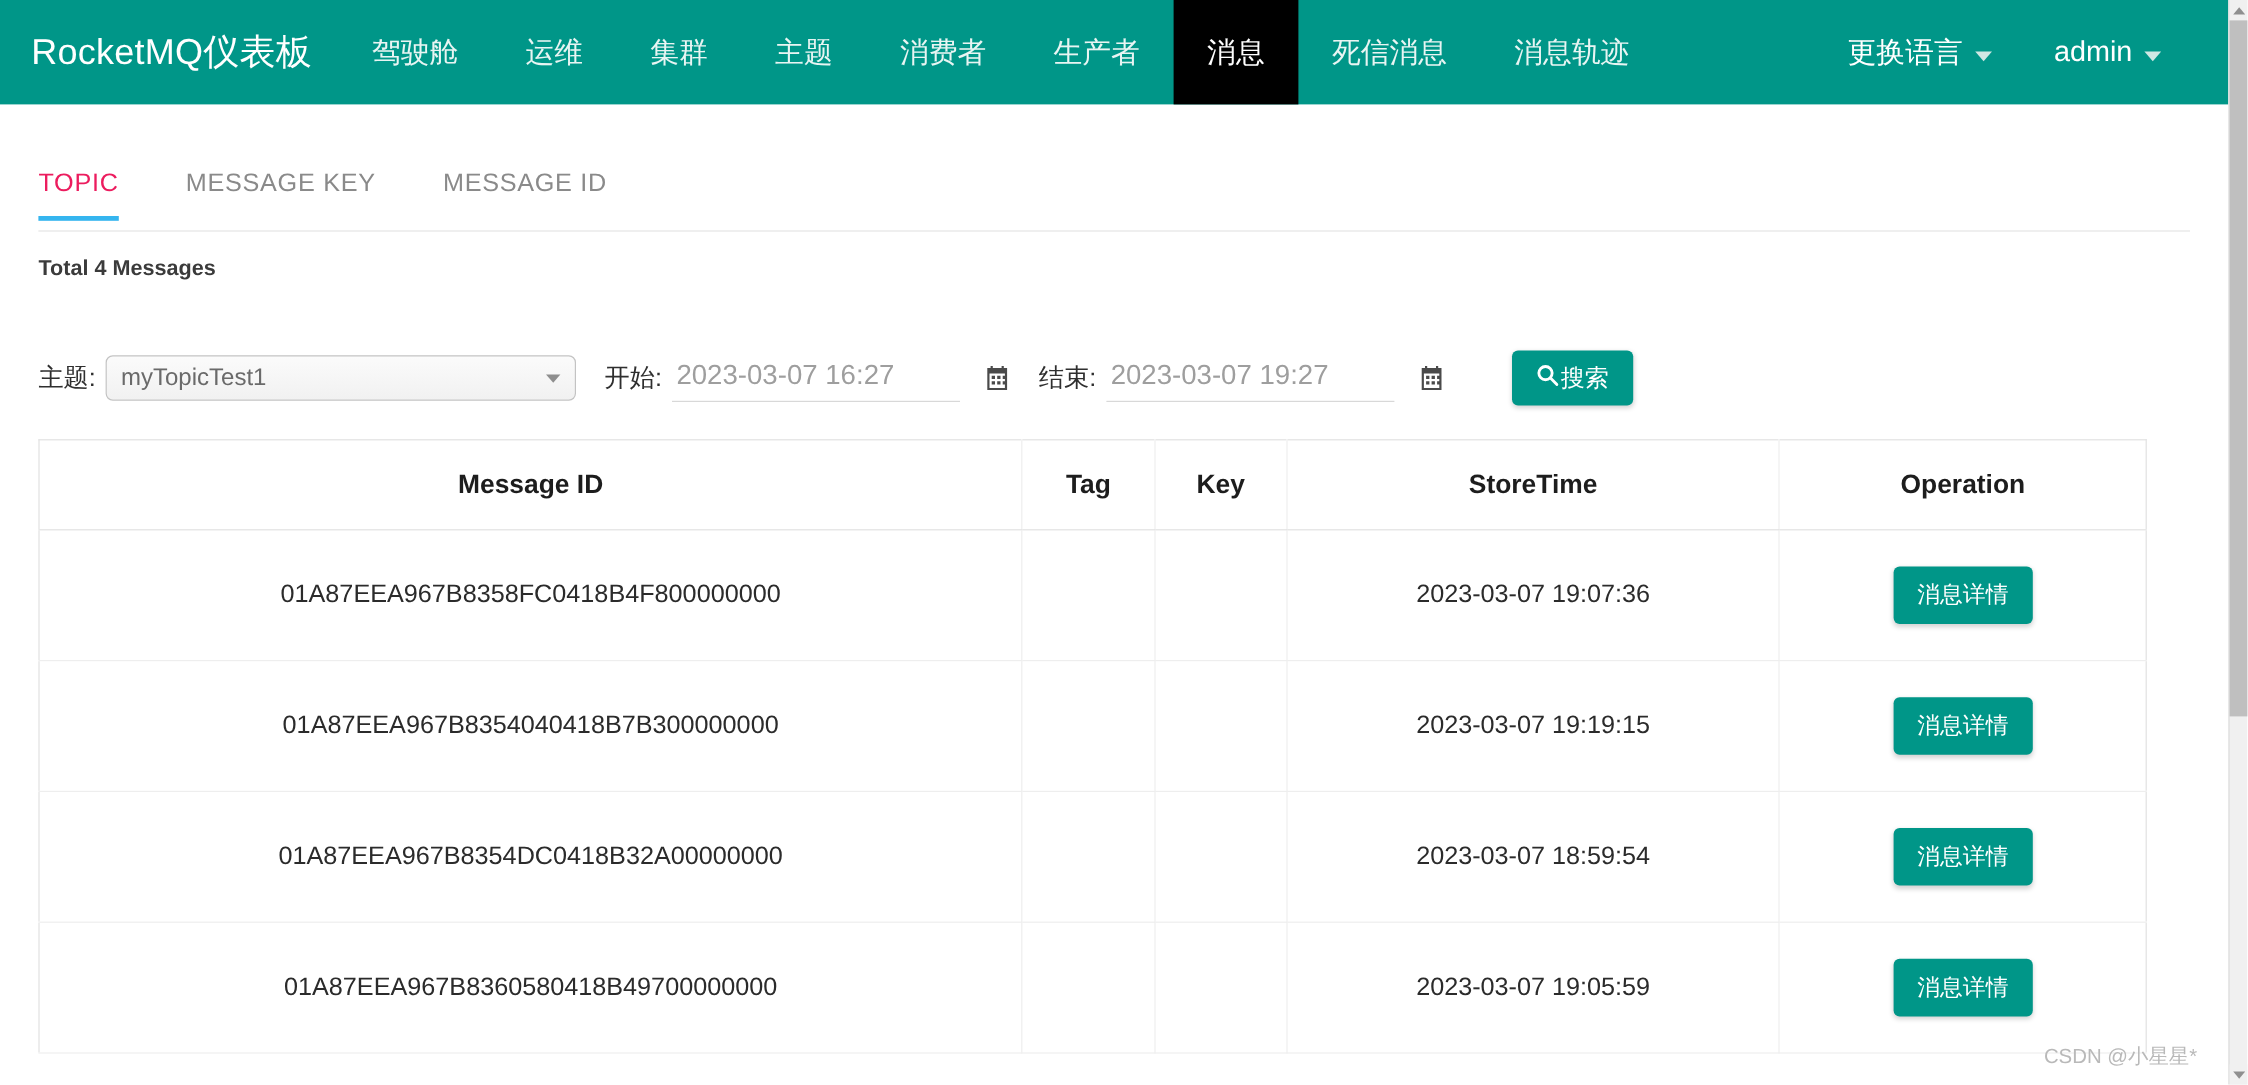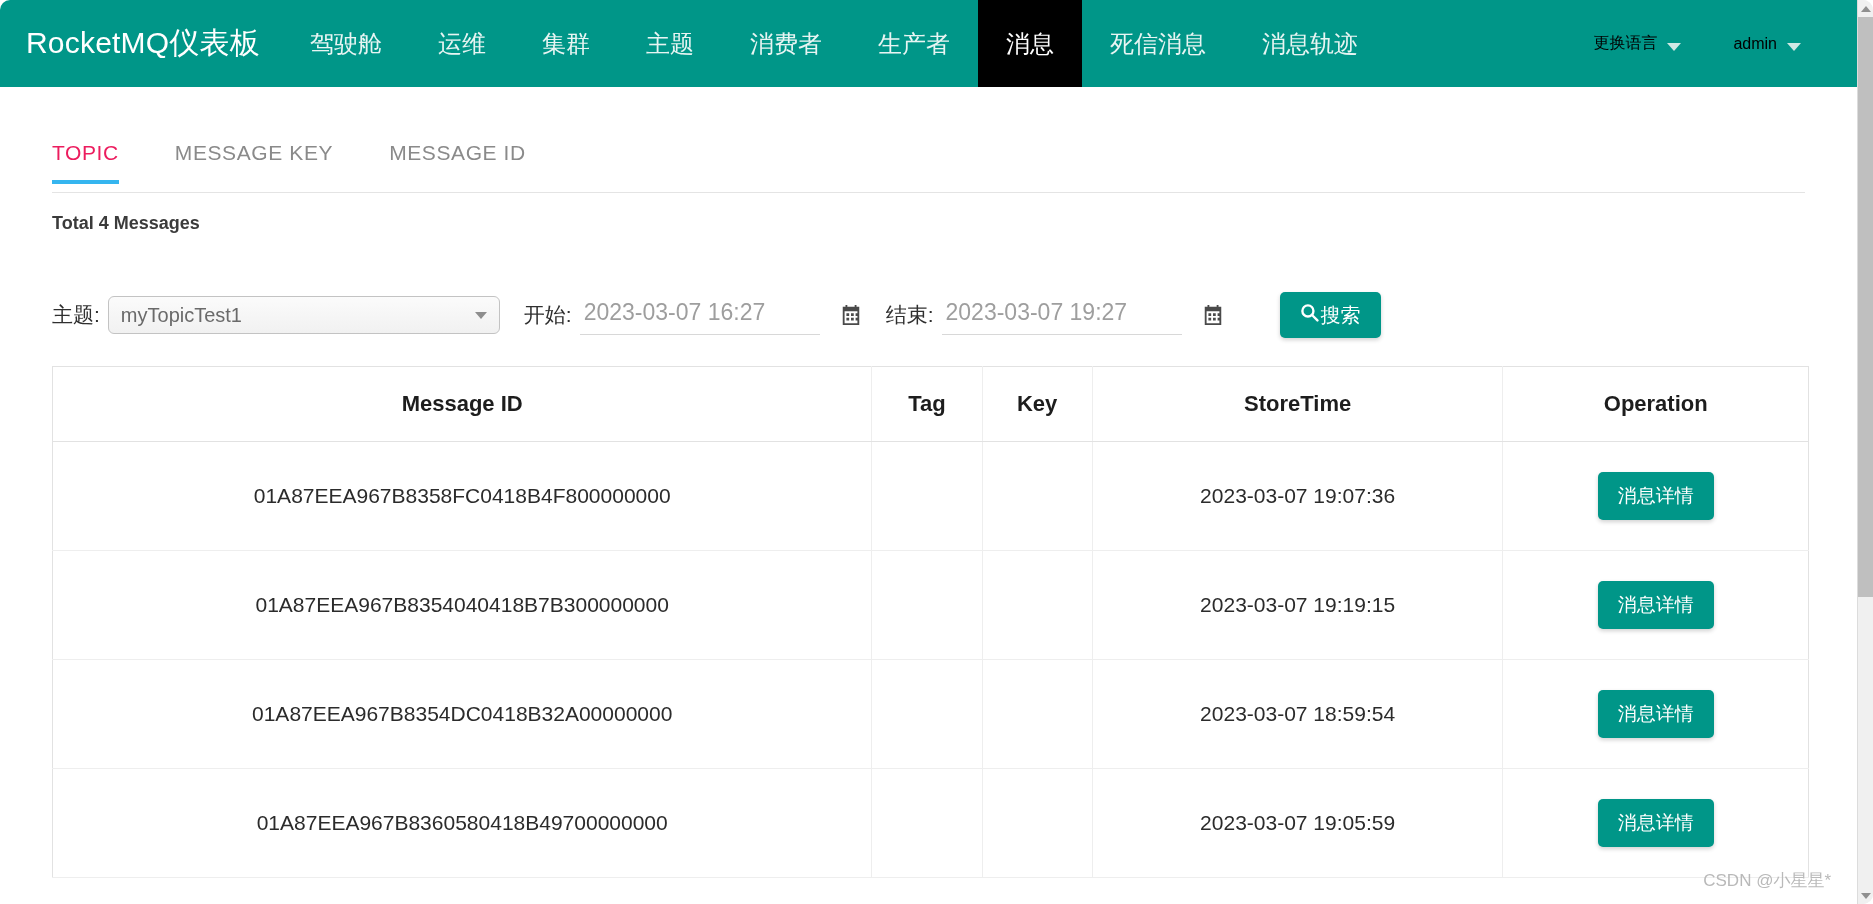--- a/index.html
+++ b/index.html
@@ -8,21 +8,20 @@
     width: 1873px; height: 904px;
     overflow: hidden;
     background: #ffffff;
     font-family: "Liberation Sans", "DejaVu Sans", sans-serif;
   }
   #page {
     position: relative;
     width: 1873px; height: 904px;
     background: #ffffff;
     overflow: hidden;
-    border-radius: 10px;
   }
 
   
   .navbar {
     position: absolute;
     top: 0; left: 0;
     width: 1857px; height: 87px;
     background: #009688;
     display: flex;
     align-items: stretch;
@@ -52,41 +51,41 @@
     background: #000000;
     color: #ffffff;
   }
   .nav-right {
     margin-left: auto;
     display: flex; align-items: stretch;
     padding-right: 30px;
   }
   .nav-drop {
     display: flex; align-items: center;
-    color: #000000;
-    font-size: 16px;
+    color: #ffffff;
+    font-size: 24px;
     padding: 0 26px;
     cursor: pointer;
     gap: 10px;
   }
   .caret {
     display: inline-block;
     width: 0; height: 0;
     border-left: 7px solid transparent;
     border-right: 7px solid transparent;
     border-top: 8px solid #cfe8e4;
     position: relative; top: 3px;
   }
 
   
   .content {
     position: absolute;
     top: 87px; left: 0;
     width: 1857px;
-    padding: 0 52px;
+    padding: 0 32px;
   }
 
   
   .tabbar {
     position: relative;
     margin-top: 48px;
     height: 58px;
     display: flex;
     align-items: flex-start;
     border-bottom: 1px solid #e4e4e4;

